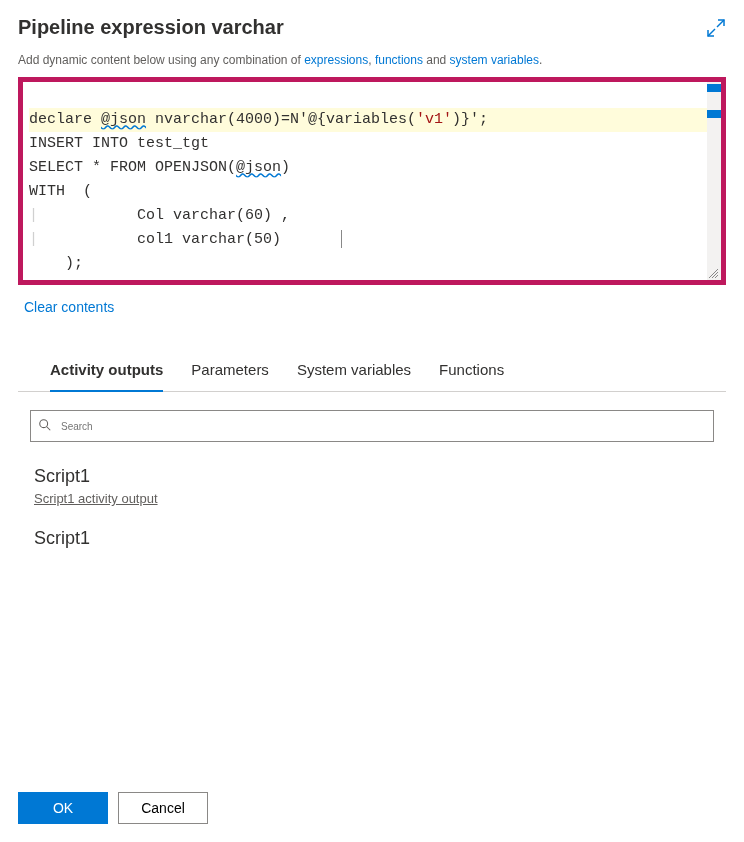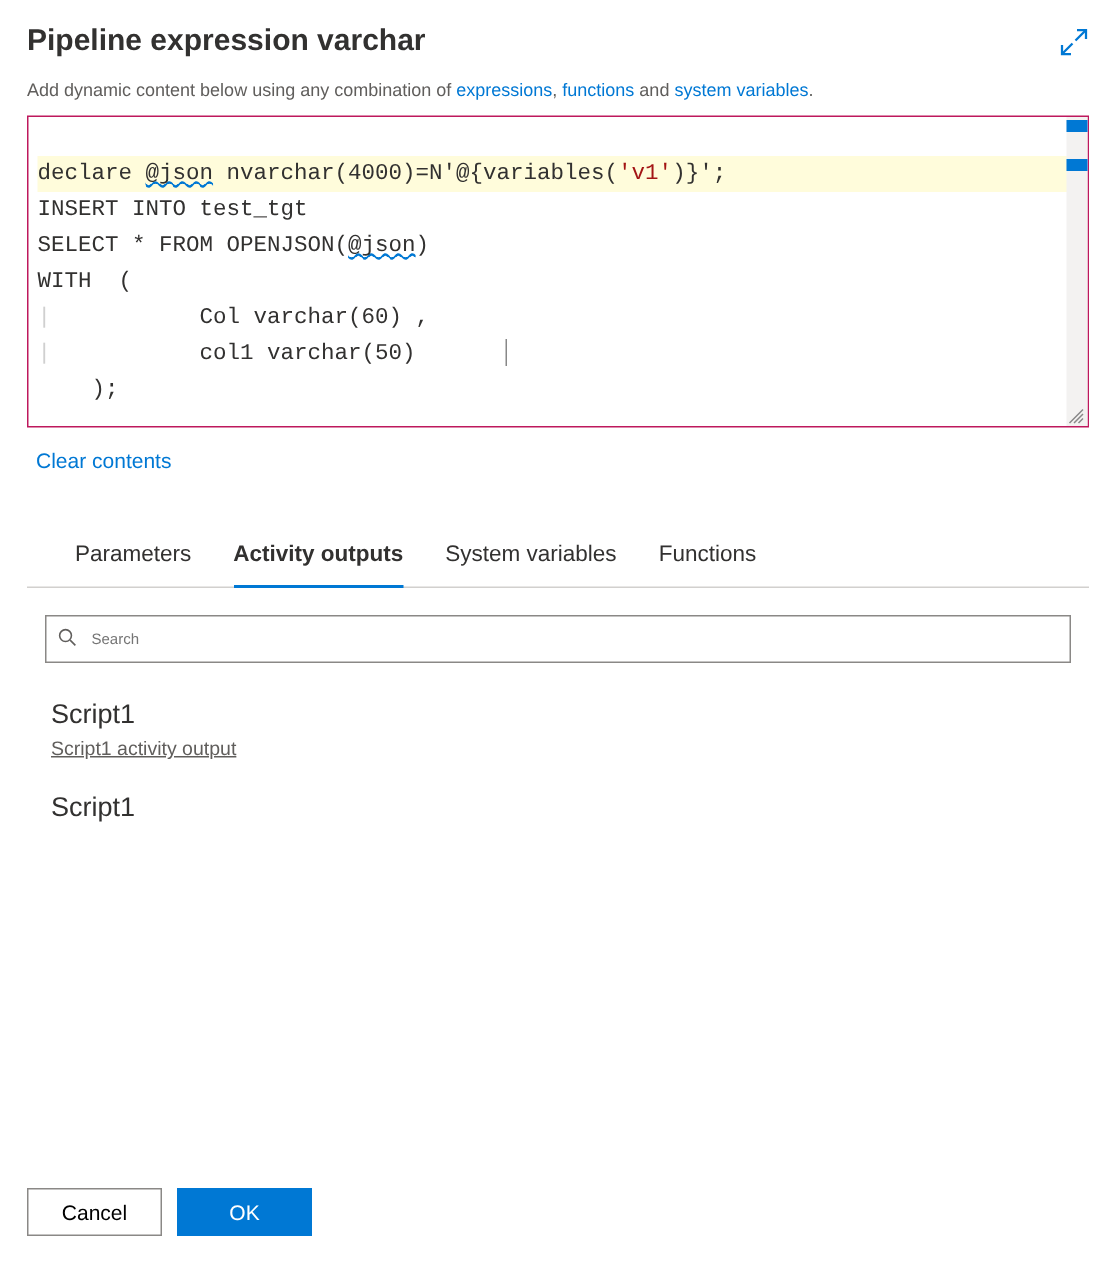--- a/index.html
+++ b/index.html
@@ -37,21 +37,21 @@
     .help-text {
       font-size: 12px;
       color: #605e5c;
       margin-bottom: 10px;
     }
     .help-text .link {
       color: #0078d4;
       cursor: pointer;
     }
     .code-editor-wrap {
-      border: 1px solid #be185d;
+      border: 5px solid #be185d;
       position: relative;
       height: 208px;
       background: #fff;
       margin-bottom: 14px;
     }
     .code-editor {
       font-family: Consolas, "Courier New", monospace;
       font-size: 15px;
       line-height: 24px;
       padding: 2px 6px;
@@ -227,22 +227,22 @@
   <div class="resize-handle">
     <svg viewBox="0 0 12 12">
       <path d="M11 5 L5 11 M11 8 L8 11 M11 2 L2 11" stroke="#888" stroke-width="1"></path>
     </svg>
   </div>
 </div>
 
 <span class="clear-link">Clear contents</span>
 
 <div class="tabs">
+  <div class="tab active">Activity outputs</div>
   <div class="tab">Parameters</div>
-  <div class="tab active">Activity outputs</div>
   <div class="tab">System variables</div>
   <div class="tab">Functions</div>
 </div>
 
 <div class="search-wrap">
   <span class="search-icon">
     <svg viewBox="0 0 16 16" fill="none" stroke="currentColor" stroke-width="1.2">
       <circle cx="6.5" cy="6.5" r="4.5"></circle>
       <line x1="10" y1="10" x2="14" y2="14"></line>
     </svg>
@@ -254,18 +254,18 @@
   <div class="output-item">
     <div class="output-item-title">Script1</div>
     <div class="output-item-sub">Script1 activity output</div>
   </div>
   <div class="output-item">
     <div class="output-item-title">Script1</div>
   </div>
 </div>
 
 <div class="footer">
+  <button class="btn primary">OK</button>
   <button class="btn">Cancel</button>
-  <button class="btn primary">OK</button>
 </div>
 
 
 
 
 </body></html>

